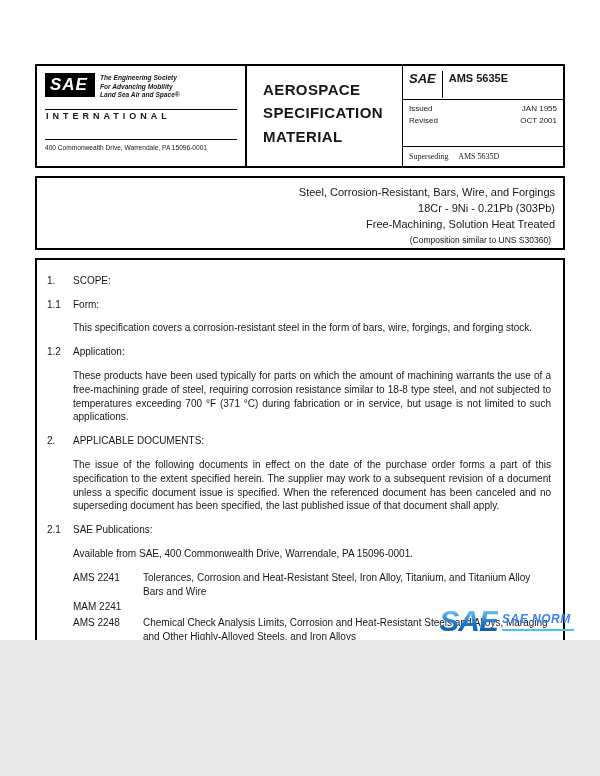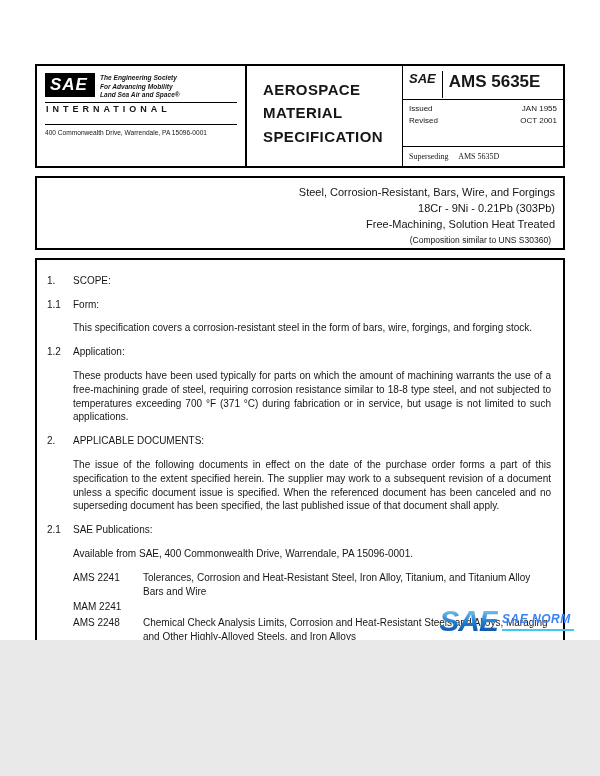--- a/index.html
+++ b/index.html
@@ -6,30 +6,30 @@
   html,body { background:#e9e9e9; }
   body { width:600px; height:776px; font-family:"Liberation Sans", sans-serif; color:#161616; }
   .page { position:relative; width:600px; height:640px; background:#ffffff; padding:64px 35px 0 35px; overflow:hidden; }
 
   
   .hdr { display:flex; border:2px solid #000; height:104px; }
   .h-left { width:210px; border-right:2px solid #000; padding:7px 8px 4px 8px; }
   .logo-row { display:flex; align-items:flex-start; }
   .sae-big { background:#000; color:#fff; font-weight:bold; font-style:italic; font-size:17px; letter-spacing:1px; padding:3px 7px 4px 5px; line-height:1; }
   .taglines { margin-left:5px; font-size:6.6px; font-weight:bold; font-style:italic; line-height:1.3; padding-top:1px; }
-  .intl { border-top:1.5px solid #000; border-bottom:1.5px solid #000; margin-top:2px; font-size:9px; font-weight:bold; letter-spacing:4px; padding:1px 0 10px 1px; white-space:nowrap; }
+  .intl { border-top:1.5px solid #000; border-bottom:1.5px solid #000; margin-top:9px; font-size:9px; font-weight:bold; letter-spacing:4px; padding:1px 0 18px 1px; white-space:nowrap; }
   .h-addr { font-size:6.6px; margin-top:4px; }
 
   .h-center { flex:1; border-right:1px solid #000000; padding:12px 0 0 16px; }
   .doc-type { font-weight:bold; font-size:15px; line-height:1.55; letter-spacing:0.4px; }
 
   .h-right { width:160px; display:flex; flex-direction:column; font-size:8px; }
   .dn-row { display:flex; align-items:flex-start; border-bottom:1.5px solid #000; padding:5px 6px 4px 6px; height:34px; }
   .sae-word { font-weight:bold; font-style:italic; font-size:13px; border-right:1.5px solid #000; padding:0 6px 12px 0; margin-right:6px; }
-  .doc-num { font-weight:bold; font-size:17px; padding-top:1px; }
+  .doc-num { font-weight:bold; font-size:11px; padding-top:1px; }
   .dates { border-bottom:1.5px solid #000; padding:4px 6px 5px 6px; flex:1; }
   .date-line { display:flex; justify-content:space-between; margin-bottom:3px; }
   .supers { padding:5px 6px;font-family:Liberation Serif, serif; }
   .supers .lbl { margin-right:8px; }
 
   
   .title-box { border:2px solid #000; margin-top:8px; padding:7px 8px 3px 8px; text-align:center; }
   .title-line { font-size:11px; line-height:1.45;text-align:right; }
   .comp-note { text-align:right; font-size:8.5px; margin-top:2px; padding-right:4px; }
 
@@ -76,22 +76,22 @@
           <div>Land Sea Air and Space®</div>
         </div>
       </div>
       <div class="intl">INTERNATIONAL</div>
       <div class="h-addr">400 Commonwealth Drive, Warrendale, PA 15096-0001</div>
     </div>
 
     <div class="h-center">
       <div class="doc-type">
         <div>AEROSPACE</div>
+        <div>SPECIFICATION</div>
         <div>MATERIAL</div>
-        <div>SPECIFICATION</div>
       </div>
     </div>
 
     <div class="h-right">
       <div class="dn-row">
         <span class="sae-word">SAE</span>
         <span class="doc-num">AMS 5635E</span>
       </div>
       <div class="dates">
         <div class="date-line">

